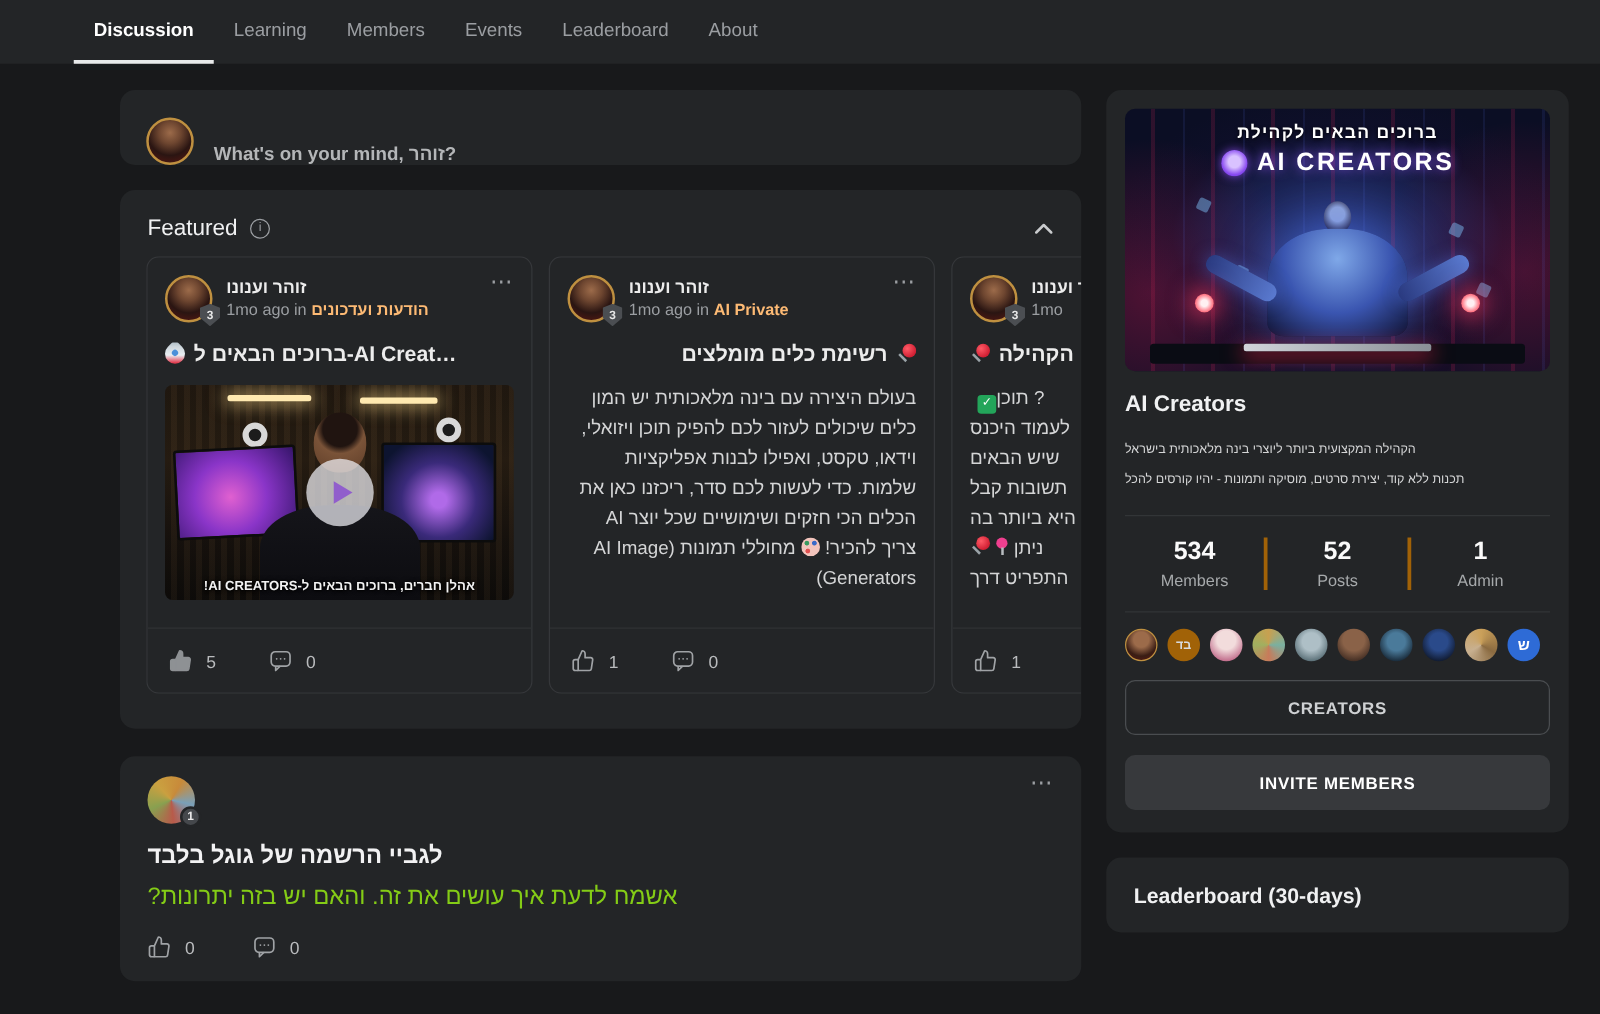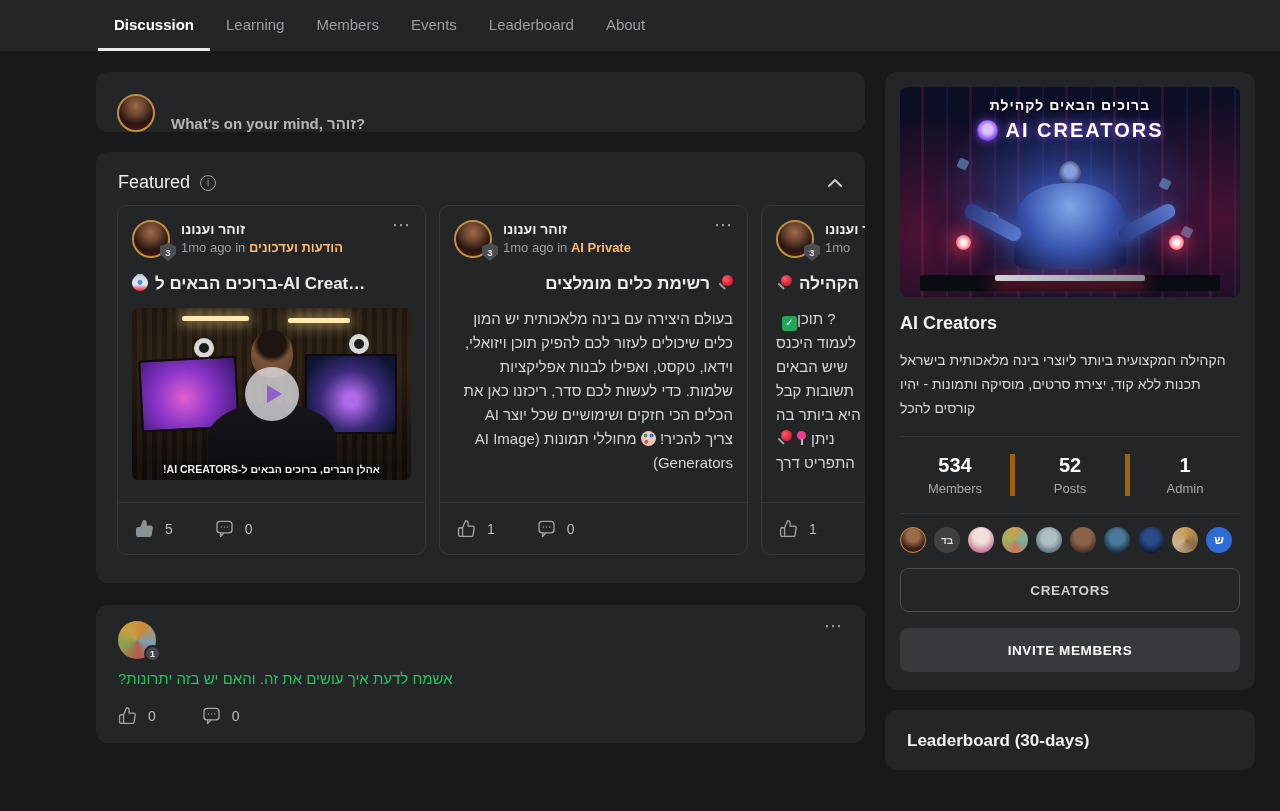--- a/index.html
+++ b/index.html
@@ -1,21 +1,21 @@
 <!DOCTYPE html>
 <html><head>
 <meta charset="utf-8">
 <style>
   * { margin:0; padding:0; box-sizing:border-box; }
   html,body { width:1280px; height:811px; overflow:hidden; background:#18191b;
     font-family:"Liberation Sans","DejaVu Sans",sans-serif; color:#e6e6e6; }
 
   
   .topbar { position:absolute; left:0; top:0; width:1280px; height:51px; background:#232527; }
-  .tabs { display:flex; height:51px; padding-left:98px; }
+  .tabs { display:flex; height:51px; padding-left:59px; }
   .tab { display:flex; align-items:center; padding:0 16px; font-size:15px; color:#9b9ea2;
     cursor:pointer; border-bottom:3px solid transparent; }
   .tab.active { color:#ffffff; font-weight:700; border-bottom:3px solid #e8e9ea; }
 
   
   .main { position:absolute; left:96px; top:72px; width:769px; }
   .sidecol { position:absolute; left:885px; top:72px; width:370px; }
   .card-surface { background:#232527; border-radius:12px; }
 
   
@@ -101,21 +101,21 @@
     background:radial-gradient(circle at 30% 30%,#3a9a60 1.6px,transparent 2.2px),
                radial-gradient(circle at 70% 30%,#3a6ac8 1.6px,transparent 2.2px),
                radial-gradient(circle at 35% 72%,#e05050 1.6px,transparent 2.2px),#f2c4bc; }
   .e-pinround { display:inline-block; width:11px; height:15px; position:relative; vertical-align:-2px; margin:0 4px; }
   .e-pinround::before { content:""; position:absolute; top:0; left:1px; width:9px; height:9px; border-radius:50%; background:#ef3f8f; }
   .e-pinround::after { content:""; position:absolute; top:8px; left:5px; width:1.5px; height:6px; background:#b8bcc0; }
 
   
   .post { margin-top:22px; padding:16px 22px 18px; }
   .post-title { margin-top:15px; font-size:19px; font-weight:700; color:#f2f2f3; }
-  .post-body { margin-top:11px; font-size:15px; color:#22c55e; }
+  .post-body { margin-top:11px; font-size:19px; color:#84cc16; }
   .post-acts { margin-top:19px; display:flex; gap:46px; }
 
   
   .side-card { padding:15px 15px 18px; }
   .banner { height:210px; border-radius:8px; position:relative; overflow:hidden; background:#0b0e24; cursor:default; }
   .banner .glow { position:absolute; inset:0;
     background:radial-gradient(ellipse at 50% 48%,rgba(70,100,220,.55) 0%,rgba(30,20,70,.15) 55%,transparent 75%),
       radial-gradient(circle at 6% 70%,rgba(255,30,90,.28) 0%,transparent 35%),
       radial-gradient(circle at 94% 62%,rgba(255,30,90,.26) 0%,transparent 35%); }
   .banner .streaks { position:absolute; inset:0;
@@ -138,32 +138,32 @@
     background:linear-gradient(90deg,#d0d4da,#8a8f96); box-shadow:0 4px 16px 2px rgba(255,40,80,.55); }
   .ban-l1 { position:absolute; top:10px; left:0; right:0; text-align:center; font-size:14px; font-weight:700;
     color:#fff; letter-spacing:1px; direction:rtl; text-shadow:0 1px 3px #000; }
   .ban-l2 { position:absolute; top:32px; left:0; right:0; display:flex; align-items:center; justify-content:center; gap:8px; }
   .brain-ic { width:21px; height:21px; border-radius:50%;
     background:radial-gradient(circle at 50% 45%,#d9c2ff 0 30%,#8a4cf0 65%,#5b2bd0 100%); box-shadow:0 0 8px rgba(150,80,255,.8); }
   .ban-creators { font-size:20px; font-weight:800; letter-spacing:2px; color:#fff; text-shadow:0 0 9px rgba(150,90,255,.9); }
 
   .grp-name { margin-top:16px; font-size:18px; font-weight:700; color:#f0f1f2; }
   .privacy { margin-top:11px; display:flex; align-items:center; gap:11px; color:#a6a9ab; font-size:14px; }
-  .grp-desc { margin-top:14px; font-size:14px; line-height:24px; color:#d4d5d6; white-space:pre-line; }
+  .grp-desc { margin-top:14px; font-size:10px; line-height:24px; color:#d4d5d6; white-space:pre-line; }
   .divider { margin-top:16px; border-top:1px solid #323537; }
   .stats { display:flex; height:76px; align-items:center; }
   .stat { flex:1; text-align:center; }
-  .stat + .stat { border-left:5px solid #a16207; }
+  .stat + .stat { border-left:3px solid #a16207; }
   .stat-v { font-size:20px; font-weight:700; color:#fafafa; }
   .stat-l { margin-top:4px; font-size:13px; color:#a6a9ab; }
   .mavs { margin-top:13px; display:flex; gap:8px; }
   .mav { width:26px; height:26px; border-radius:50%; flex:none; cursor:pointer;
     display:flex; align-items:center; justify-content:center; font-size:10px; font-weight:700; color:#d8dadc; }
   .mav:nth-child(1){ background:radial-gradient(circle at 50% 32%,#9c6b4a 0 30%,#3a1d14 65%,#5c1712 100%); border:1.5px solid #bf9040; }
-  .mav:nth-child(2){ background:#404040; }
+  .mav:nth-child(2){ background:#a16207; }
   .mav:nth-child(3){ background:radial-gradient(circle at 50% 35%,#f2dcdc 0 35%,#c06a8a 80%); }
   .mav:nth-child(4){ background:conic-gradient(#c8a050,#7ab0a0,#c87a5a,#a0b060,#c8a050); }
   .mav:nth-child(5){ background:radial-gradient(circle at 50% 40%,#aebfc6 0 35%,#4a6068 85%); }
   .mav:nth-child(6){ background:radial-gradient(circle at 50% 35%,#8a6248 0 40%,#30201a 90%); }
   .mav:nth-child(7){ background:radial-gradient(circle at 50% 40%,#4a7a9a 0 35%,#101c28 85%); }
   .mav:nth-child(8){ background:radial-gradient(circle at 50% 40%,#2a4a8a 0 35%,#0c1220 85%); }
   .mav:nth-child(9){ background:conic-gradient(#caa05a,#8a6a40,#c8b090,#caa05a); }
   .mav:nth-child(10){ background:#2e6bd6; color:#fff; font-size:12px; }
 
   .btn { margin-top:15px; width:100%; height:44px; border-radius:8px; display:flex; align-items:center;
@@ -344,20 +344,21 @@
   </div>
 
   <div class="card-surface post">
     <div class="fc-head" style="padding:0;">
       <div class="avwrap">
         <div class="av av38 av-mordechai"></div>
         <div class="lvl-round">1</div>
       </div>
       <div class="dots">⋯</div>
     </div>
+    <div class="post-title rtl-l">לגביי הרשמה של גוגל בלבד</div>
     <div class="post-body rtl-l">אשמח לדעת איך עושים את זה. והאם יש בזה יתרונות?</div>
     <div class="post-acts">
       <div class="act">
         <svg class="icon" width="19" height="19" viewBox="0 0 24 24" fill="none" stroke="#a0a3a6" stroke-width="1.7" stroke-linejoin="round">
             <path d="M14 9V5a3 3 0 0 0-3-3l-4 9v11h11.28a2 2 0 0 0 2-1.7l1.38-9a2 2 0 0 0-2-2.3H14z"></path>
             <path d="M7 22H4a2 2 0 0 1-2-2v-7a2 2 0 0 1 2-2h3"></path>
           </svg>
         <span>0</span>
       </div>
       <div class="act">

